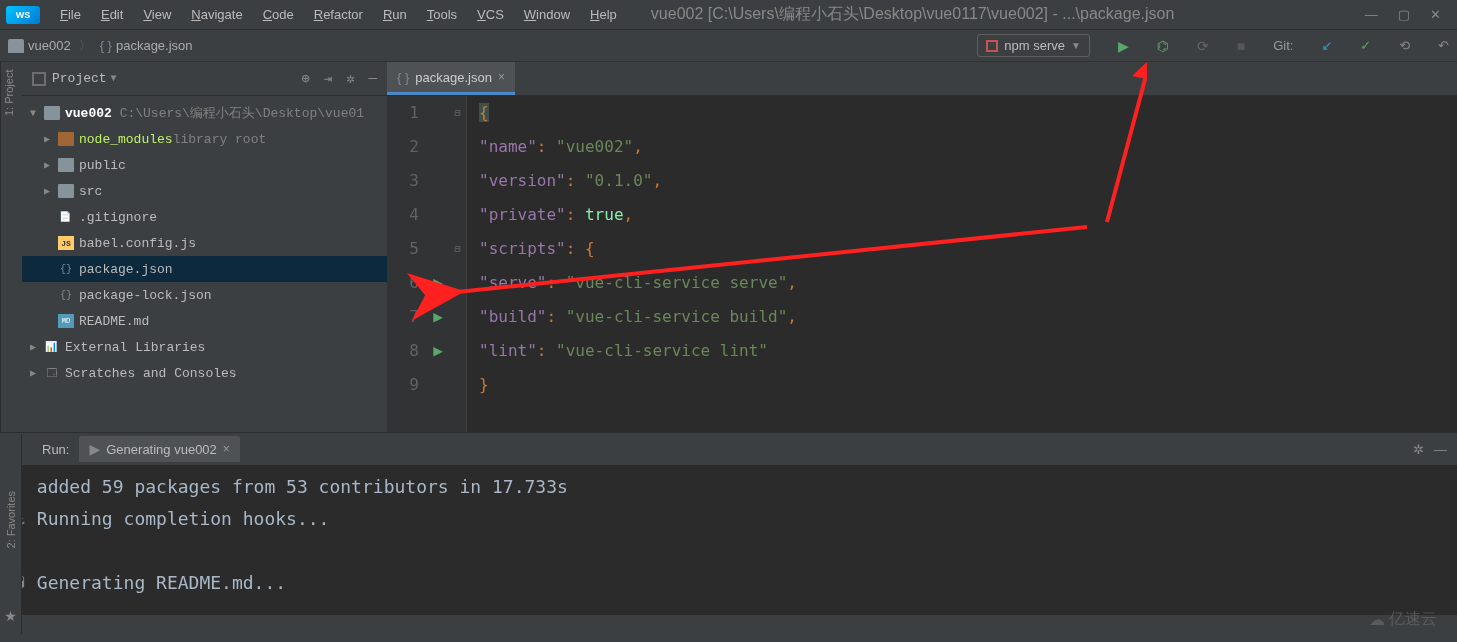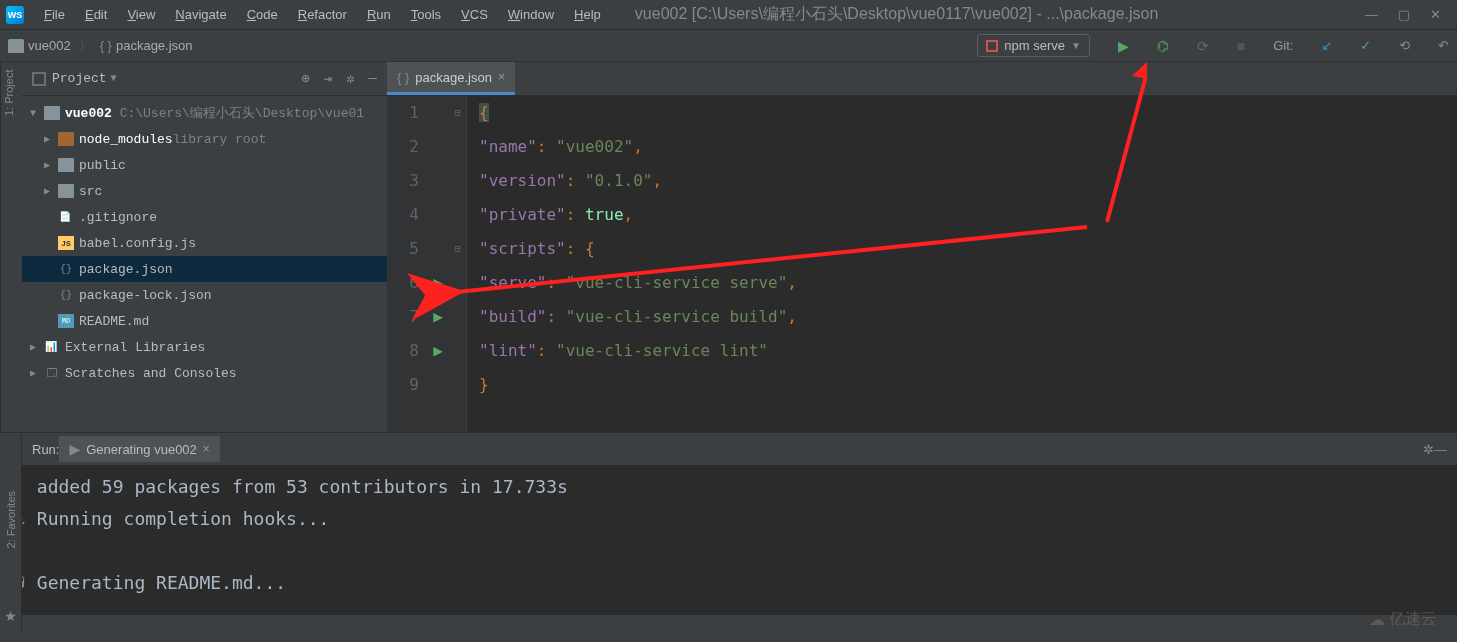--- a/index.html
+++ b/index.html
@@ -17,21 +17,21 @@
 
 .menubar {
   height: 30px;
   background: #3c3f41;
   display: flex;
   align-items: center;
   padding: 0 6px;
   border-bottom: 1px solid #2b2d2f;
 }
 .app-icon {
-  width: 18px;
+  width: 34px;
   height: 18px;
   background: linear-gradient(135deg, #00c4ff, #0078d4);
   border-radius: 3px;
   margin-right: 10px;
   display: flex;
   align-items: center;
   justify-content: center;
   font-size: 9px;
   color: #fff;
   font-weight: bold;
@@ -118,21 +118,21 @@
   overflow: hidden;
 }
 .tree-row.selected { background: #0d293e; color: #fff; }
 .tarrow { width: 14px; color: #888; font-size: 10px; }
 .tspace { width: 14px; display: inline-block; }
 .ticon { width: 16px; height: 14px; margin-right: 5px; display: inline-flex; align-items: center; justify-content: center; font-size: 10px; }
 .icon-folder { background: #87939a; border-radius: 1px; }
 .icon-folder.orange { background: #cc7832; opacity: 0.7; }
 .icon-file { color: #999; }
 .tree-label { color: #bbb; }
-.tree-label.orange { color: #ffffff; }
+.tree-label.orange { color: #bef264; }
 .tree-label.gray { color: #808080; }
 .tree-label.white { color: #fff; }
 
 
 .editor-area { flex: 1; background: #2b2b2b; display: flex; flex-direction: column; position: relative; }
 .editor-tabs {
   height: 34px;
   background: #3c3f41;
   display: flex;
   align-items: stretch;
@@ -173,20 +173,21 @@
 }
 
 
 .run-panel { border-top: 1px solid #2b2d2f; }
 .run-header {
   height: 32px;
   background: #3c3f41;
   display: flex;
   align-items: center;
   padding: 0 10px;
+  gap: 10px;
 }
 .run-tab {
   display: flex;
   align-items: center;
   gap: 6px;
   background: #4e5254;
   padding: 5px 10px;
   border-radius: 2px 2px 0 0;
 }
 .gear-right { margin-left: auto; color: #888; }

